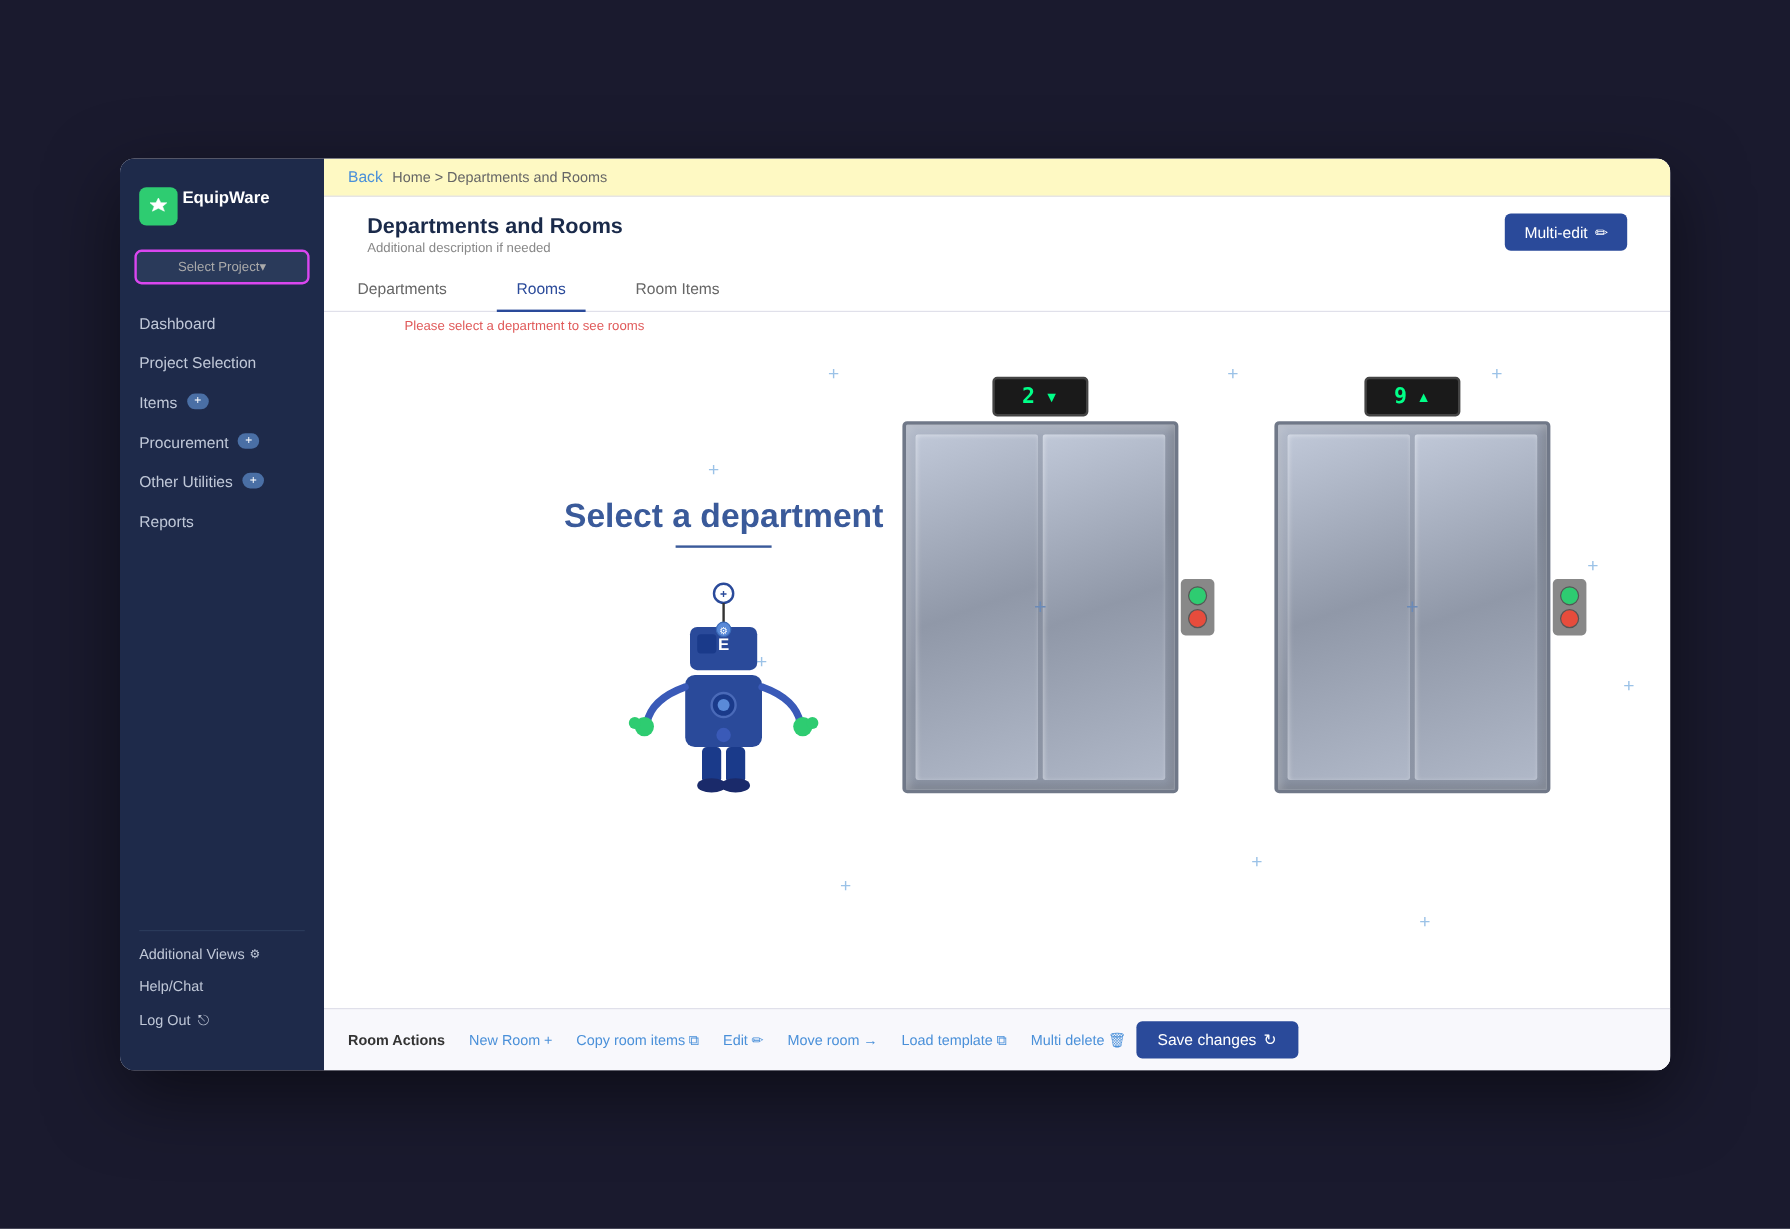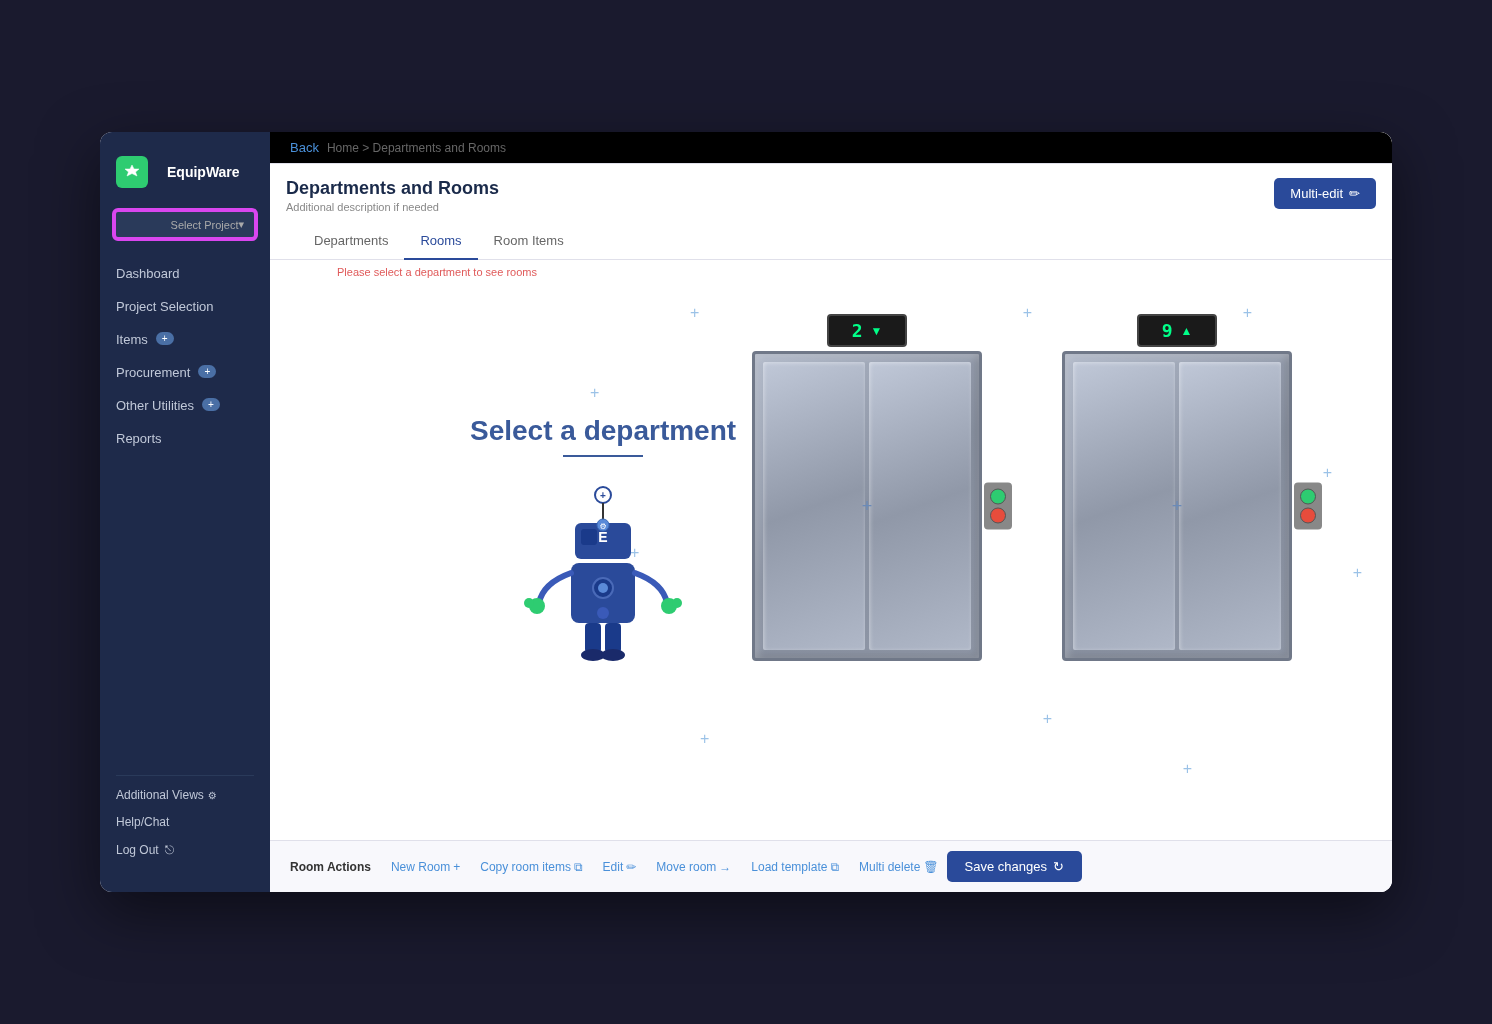--- a/index.html
+++ b/index.html
@@ -32,22 +32,21 @@
     .sidebar {
       width: 170px;
       background: #1e2a4a;
       display: flex;
       flex-direction: column;
       padding: 16px 0;
       flex-shrink: 0;
     }
     .sidebar-logo {
       display: flex;
-      align-items: center;
-      gap: 19px;
+      gap: 4px;
       padding: 8px 16px 20px;
     }
     .logo-icon {
       width: 32px;
       height: 32px;
       background: #2ecc71;
       border-radius: 6px;
       display: flex;
       align-items: center;
       justify-content: center;
@@ -55,28 +54,28 @@
       font-size: 14px;
     }
     .logo-text {
       color: white;
       font-size: 14px;
       font-weight: 600;
     }
     .project-select {
       margin: 0 12px 16px;
       background: #2a3a5a;
-      border: 4px solid #d946ef;
+      border: 2px solid #d946ef;
       border-radius: 6px;
       padding: 6px 10px;
       color: #aaa;
       font-size: 11px;
       display: flex;
       align-items: center;
-      justify-content: flex-end;
+      justify-content: center;
       cursor: pointer;
     }
     .nav-item {
       padding: 9px 16px;
       color: #c0c8d8;
       font-size: 13px;
       cursor: pointer;
       display: flex;
       align-items: flex-start;
       gap: 4px;
@@ -142,39 +141,39 @@
 
     
     .main-content {
       flex: 1;
       display: flex;
       flex-direction: column;
       background: white;
       overflow: hidden;
     }
     .top-bar {
-      background: #000000;
+      background: #fef9c3;
       padding: 8px 20px;
       border-bottom: 1px solid #e0e0ea;
       display: flex;
       align-items: center;
       gap: 8px;
     }
     .back-btn {
       color: #4a90d9;
       font-size: 13px;
       cursor: pointer;
       text-decoration: none;
     }
     .breadcrumb {
       color: #666;
       font-size: 12px;
     }
     .page-header {
-      padding: 14px 16px 0;
+      padding: 14px 36px 0;
       display: flex;
       align-items: flex-start;
       justify-content: space-between;
     }
     .page-title {
       font-size: 18px;
       font-weight: 600;
       color: #1a2a4a;
     }
     .page-subtitle {
@@ -192,22 +191,23 @@
       cursor: pointer;
       display: flex;
       align-items: center;
       gap: 6px;
     }
 
     
     .tabs {
       display: flex;
       border-bottom: 1px solid #e0e0ea;
-      padding: 0 28px;
+      padding: 0 12px;
       margin-top: 10px;
+      gap: 26px;
     }
     .tab {
       padding: 10px 16px;
       font-size: 13px;
       color: #666;
       cursor: pointer;
       border-bottom: 2px solid transparent;
       margin-bottom: -1px;
     }
     .tab.active {

